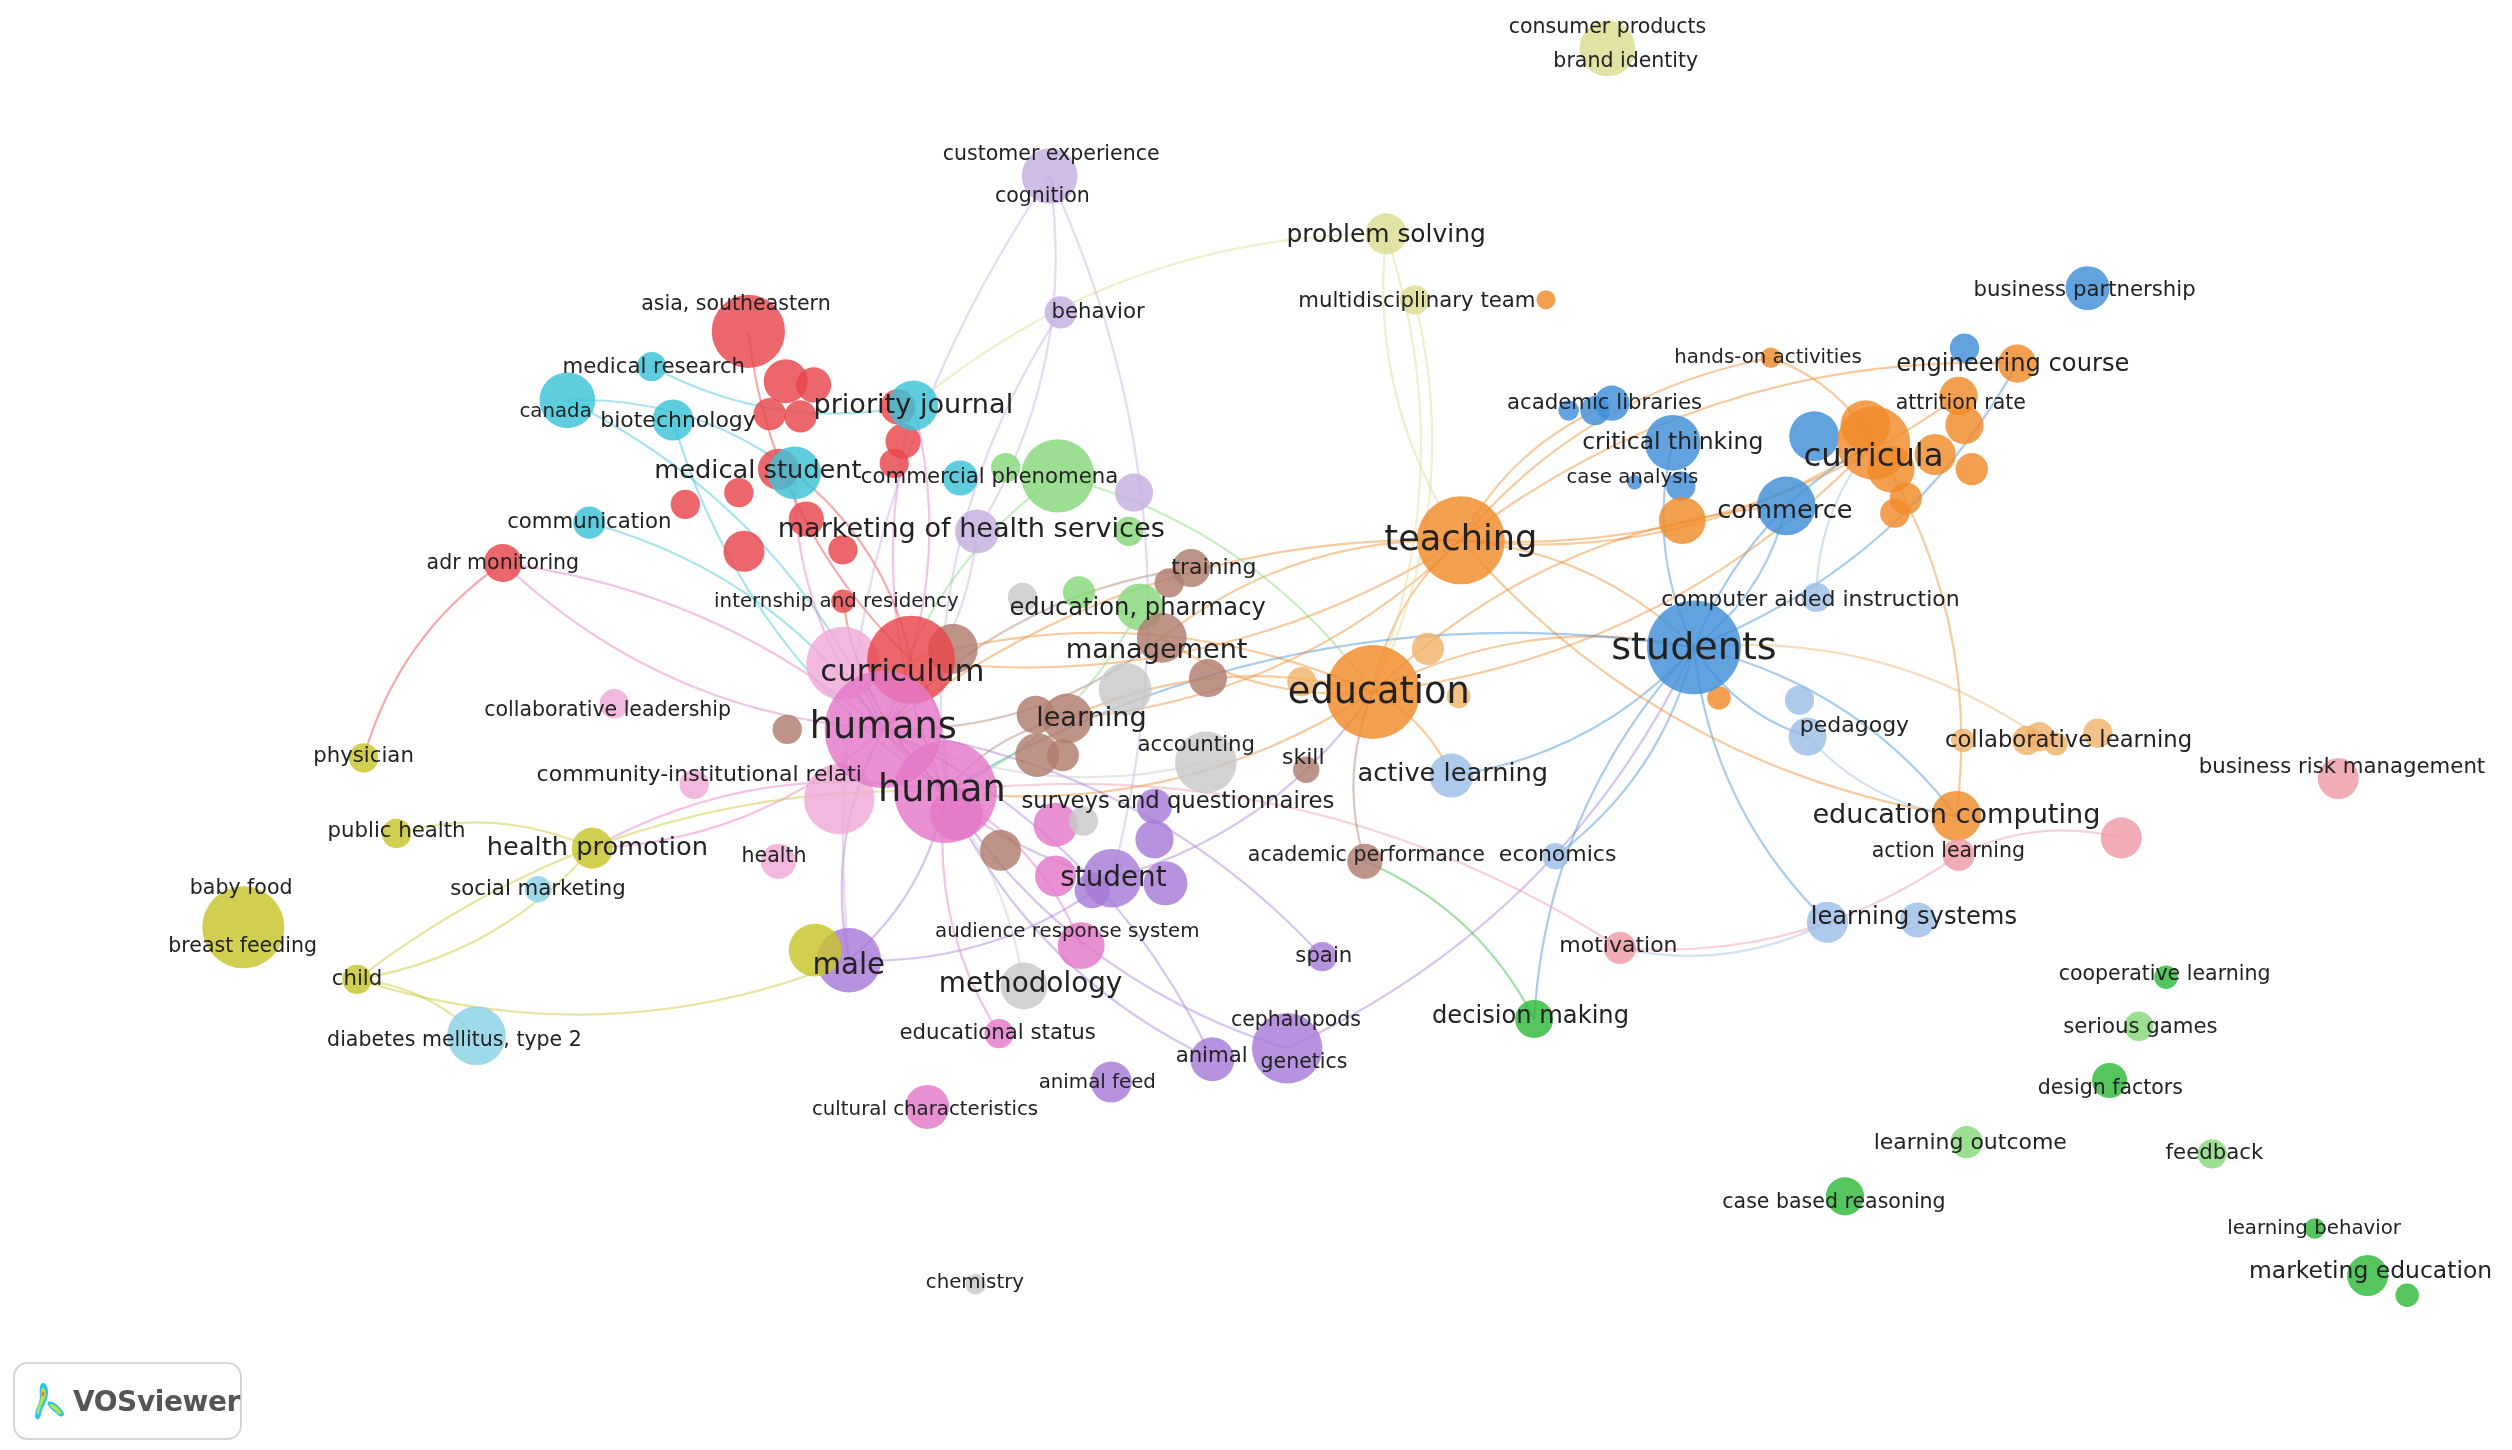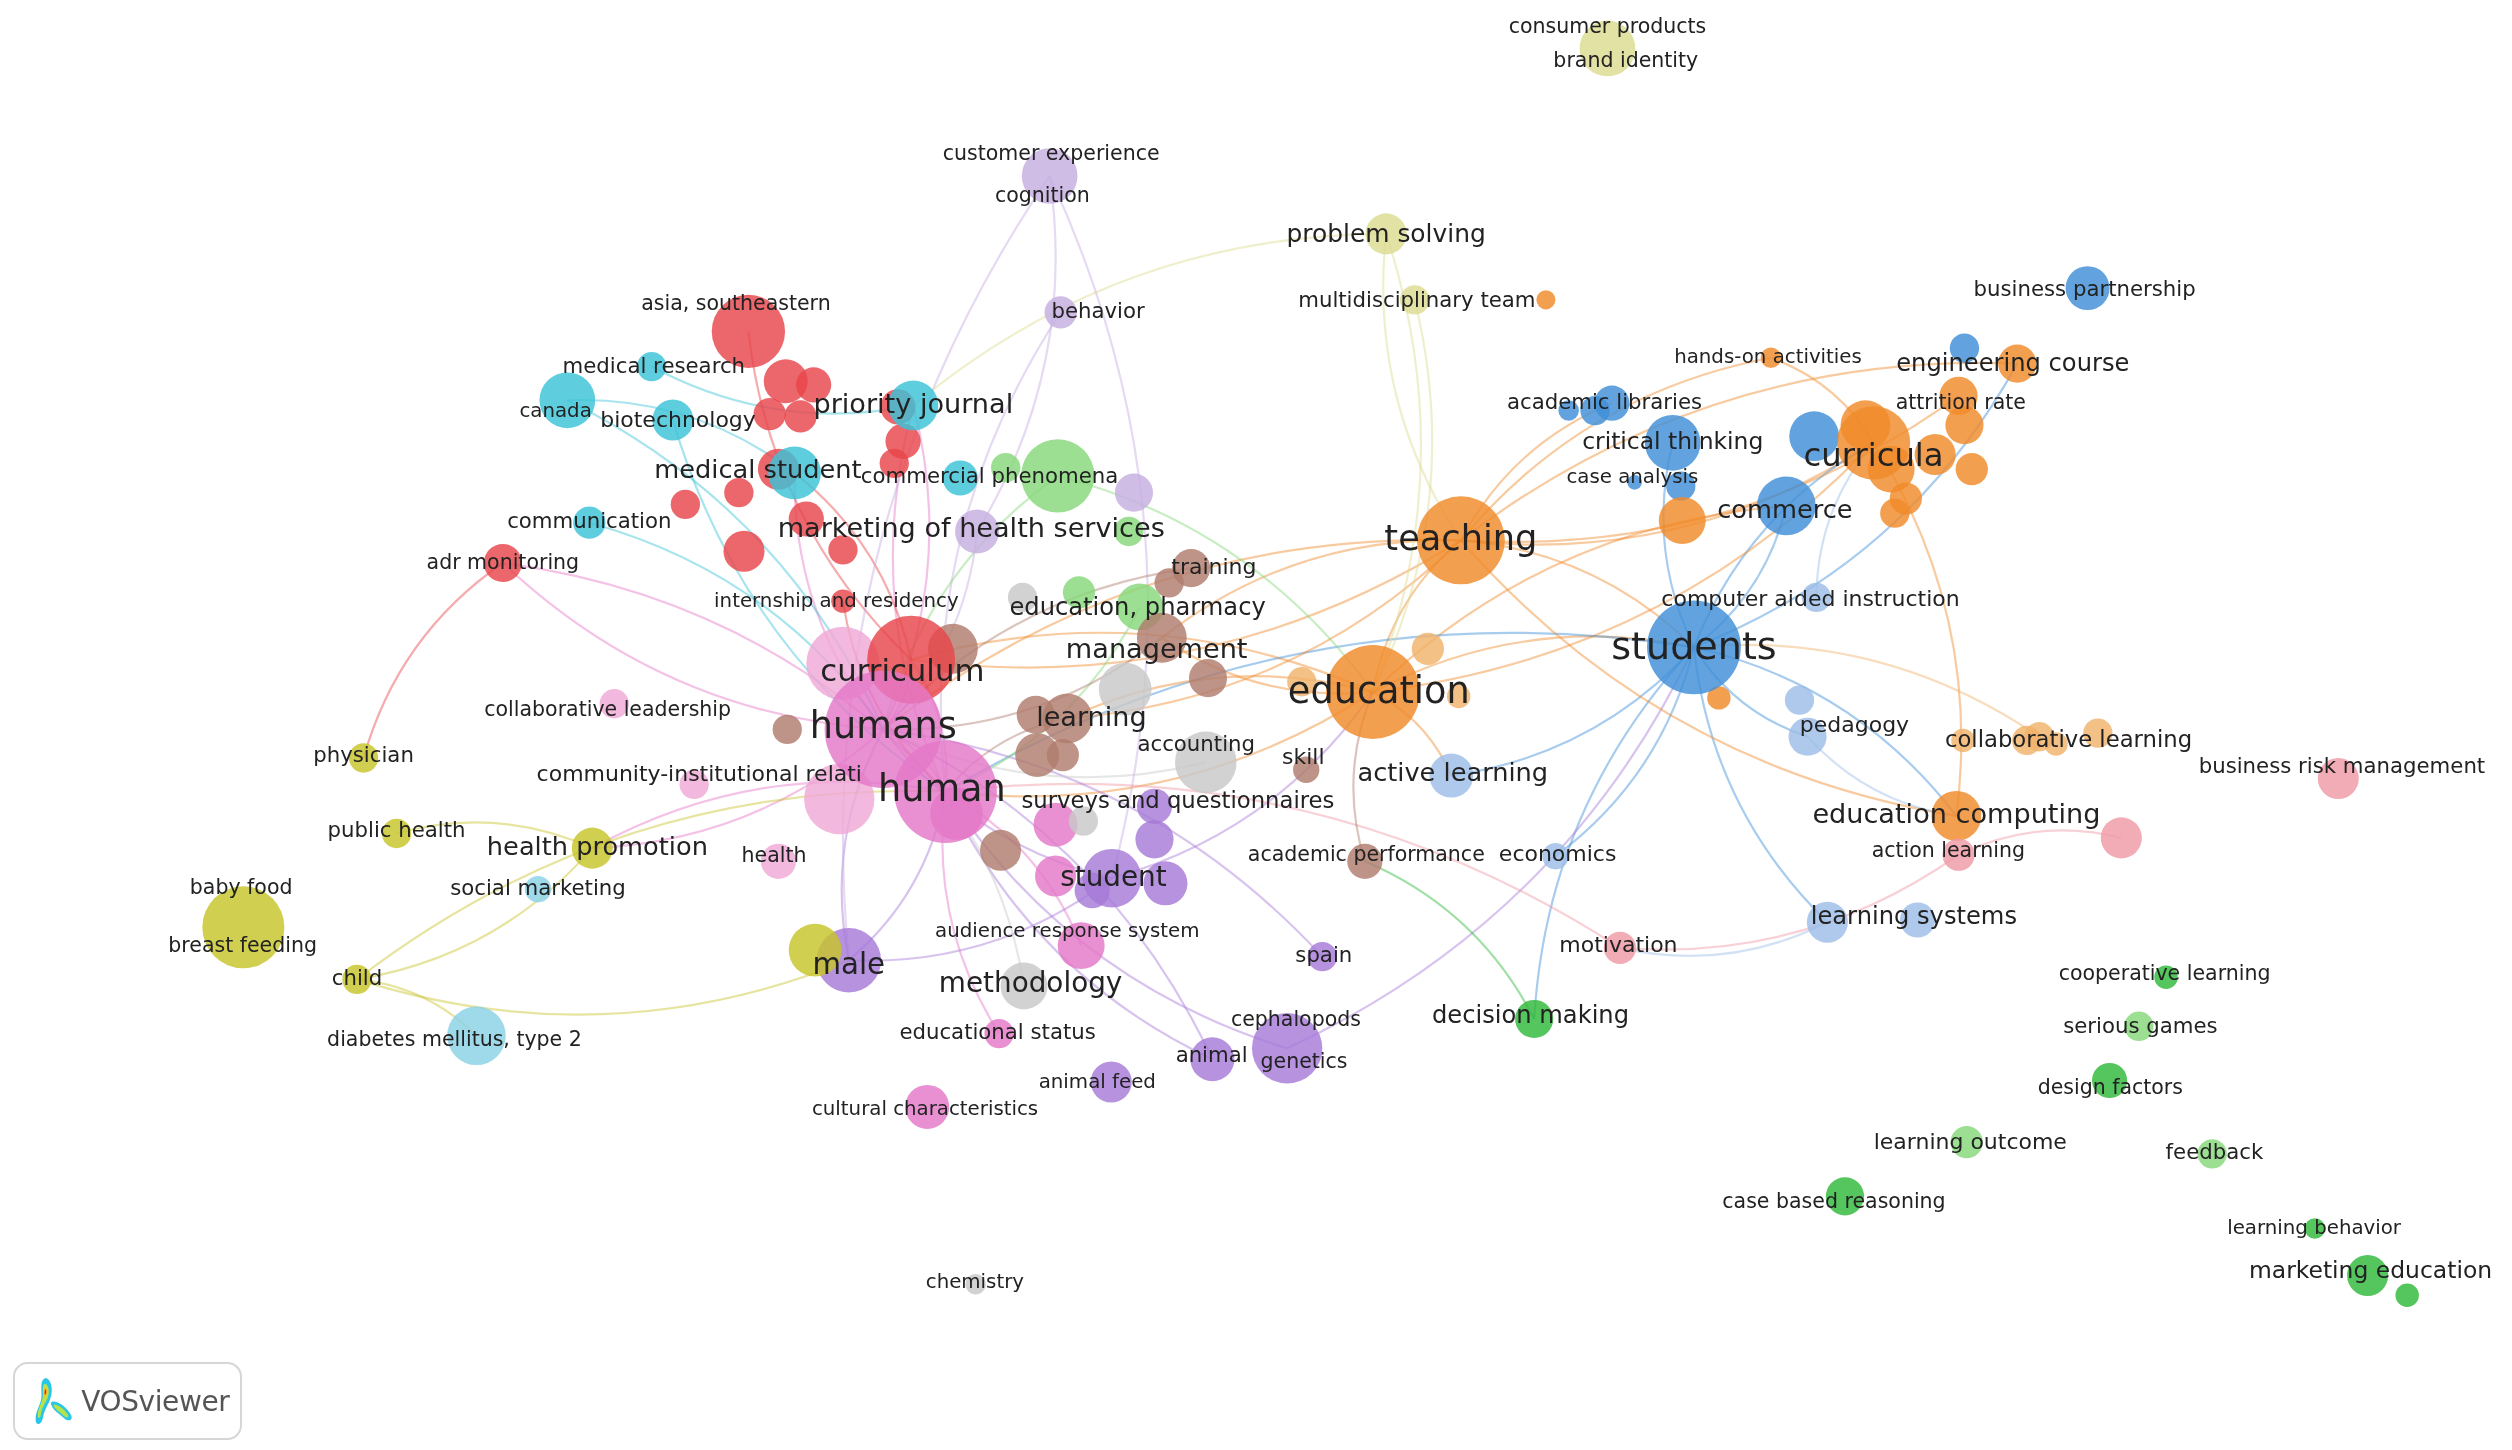--- a/index.html
+++ b/index.html
@@ -6,21 +6,21 @@
   body { width: 2512px; height: 1450px; position: relative; overflow: hidden; font-family: "DejaVu Sans", sans-serif; }
   #network { position: absolute; left: 0; top: 0; width: 2512px; height: 1450px; }
   .edge { fill: none; stroke-width: 3; stroke-opacity: 0.45; }
   .node { fill-opacity: 0.82; }
   .label { fill: #222222; font-family: "DejaVu Sans", sans-serif; text-anchor: middle; dominant-baseline: middle; }
   #logo-box {
     position: absolute; left: 13px; top: 1362px; width: 229px; height: 78px;
     border: 2.2px solid #d6d6d6; border-radius: 14.7px; background: #ffffff;
     display: flex; align-items: center; gap: 7.3px; padding-left: 19px; box-sizing: border-box;
   }
-  #logo-text { font-family: "DejaVu Sans", sans-serif; font-size: 28px; color: #555555; letter-spacing: -0.4px; }
+  #logo-text { font-family: "DejaVu Sans", sans-serif; font-size: 28px; color: #555555; letter-spacing: -0.4px; font-weight: bold; }
   #logo-icon { width: 40px; height: 53px; }
 </style>
 </head>
 <body>
 
 <svg id="network" viewBox="0 0 3427 1978" xmlns="http://www.w3.org/2000/svg">
   <g id="edges">
       <path d="M1993,737 Q2178.28,752.76 2311,883" class="edge" stroke="#f08a2a"></path>
       <path d="M1993,737 Q1895.74,818.9 1873,944" class="edge" stroke="#f08a2a"></path>
       <path d="M1873,944 Q2081.02,834.66 2311,883" class="edge" stroke="#f08a2a"></path>

